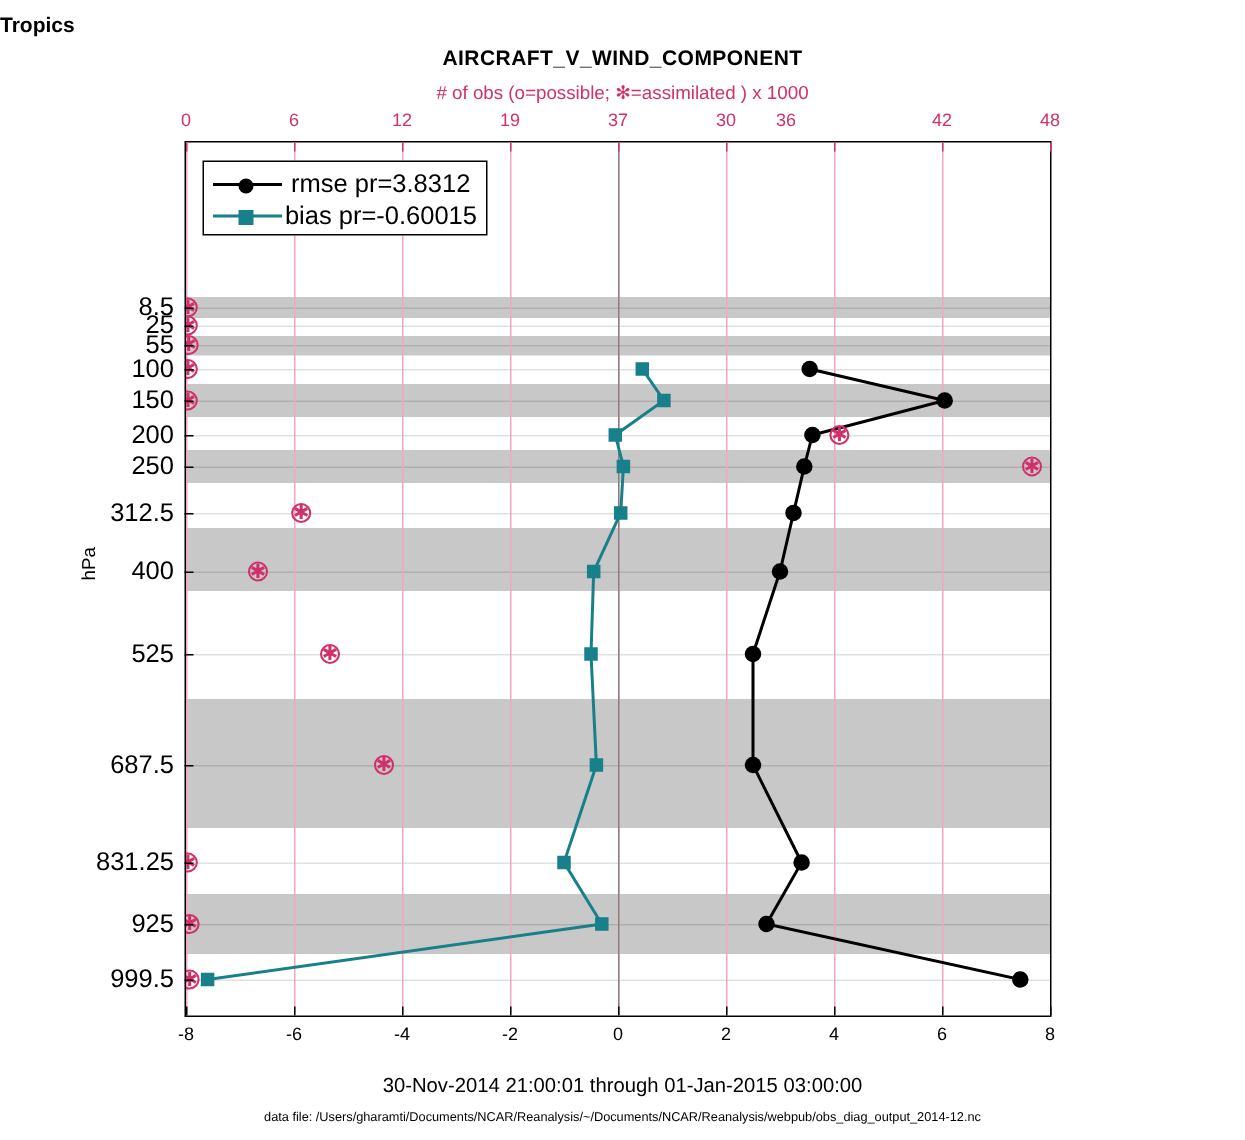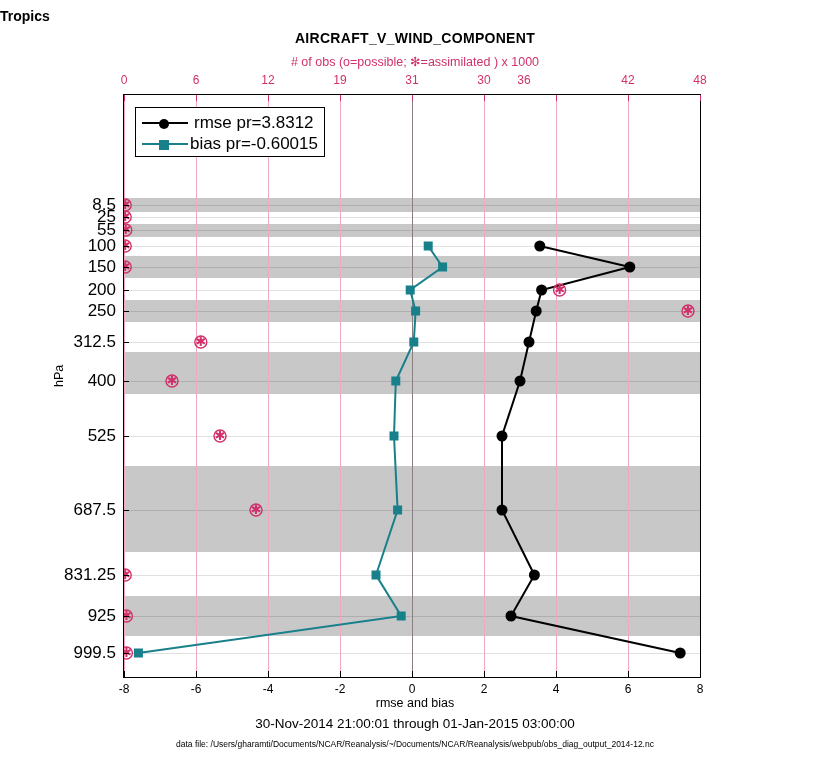--- a/index.html
+++ b/index.html
@@ -87,21 +87,20 @@
 <body>
 
 <div id="root">
 
   <div class="title1">Tropics</div>
   <div class="title2">AIRCRAFT_V_WIND_COMPONENT</div>
   <div class="toptitle"># of obs (o=possible; ✻=assimilated ) x 1000</div>
 
   <div class="axis-left-title">hPa</div>
 
-  <div class="bottomlabel">rmse and bias</div>
   <div class="datestr">30-Nov-2014 21:00:01 through 01-Jan-2015 03:00:00</div>
   <div class="filestr">data file: /Users/gharamti/Documents/NCAR/Reanalysis/~/Documents/NCAR/Reanalysis/webpub/obs_diag_output_2014-12.nc</div>
 
   <div id="plot">
     <div id="bands">
         <div class="band" style="top: 103px; height: 14px;"></div>
         <div class="band" style="top: 129px; height: 13px;"></div>
         <div class="band" style="top: 161px; height: 22px;"></div>
         <div class="band" style="top: 205px; height: 22px;"></div>
         <div class="band" style="top: 257px; height: 42px;"></div>
@@ -272,21 +271,21 @@
     </div>
   <div id="xtop">
       <div class="xlab-top" style="left: 124px; top: 73px;">0</div>
       <div style="position: absolute; left: 124px; top: 95px; width: 1px; height: 6px; background: rgb(209, 48, 107);"></div>
       <div class="xlab-top" style="left: 196px; top: 73px;">6</div>
       <div style="position: absolute; left: 196px; top: 95px; width: 1px; height: 6px; background: rgb(209, 48, 107);"></div>
       <div class="xlab-top" style="left: 268px; top: 73px;">12</div>
       <div style="position: absolute; left: 268px; top: 95px; width: 1px; height: 6px; background: rgb(209, 48, 107);"></div>
       <div class="xlab-top" style="left: 340px; top: 73px;">19</div>
       <div style="position: absolute; left: 340px; top: 95px; width: 1px; height: 6px; background: rgb(209, 48, 107);"></div>
-      <div class="xlab-top" style="left: 412px; top: 73px;">31</div>
+      <div class="xlab-top" style="left: 412px; top: 73px;">37</div>
       <div style="position: absolute; left: 412px; top: 95px; width: 1px; height: 6px; background: rgb(209, 48, 107);"></div>
       <div class="xlab-top" style="left: 484px; top: 73px;">30</div>
       <div style="position: absolute; left: 484px; top: 95px; width: 1px; height: 6px; background: rgb(209, 48, 107);"></div>
       <div class="xlab-top" style="left: 524px; top: 73px;">36</div>
       <div style="position: absolute; left: 556px; top: 95px; width: 1px; height: 6px; background: rgb(209, 48, 107);"></div>
       <div class="xlab-top" style="left: 628px; top: 73px;">42</div>
       <div style="position: absolute; left: 628px; top: 95px; width: 1px; height: 6px; background: rgb(209, 48, 107);"></div>
       <div class="xlab-top" style="left: 700px; top: 73px;">48</div>
       <div style="position: absolute; left: 700px; top: 95px; width: 1px; height: 6px; background: rgb(209, 48, 107);"></div>
     </div>

